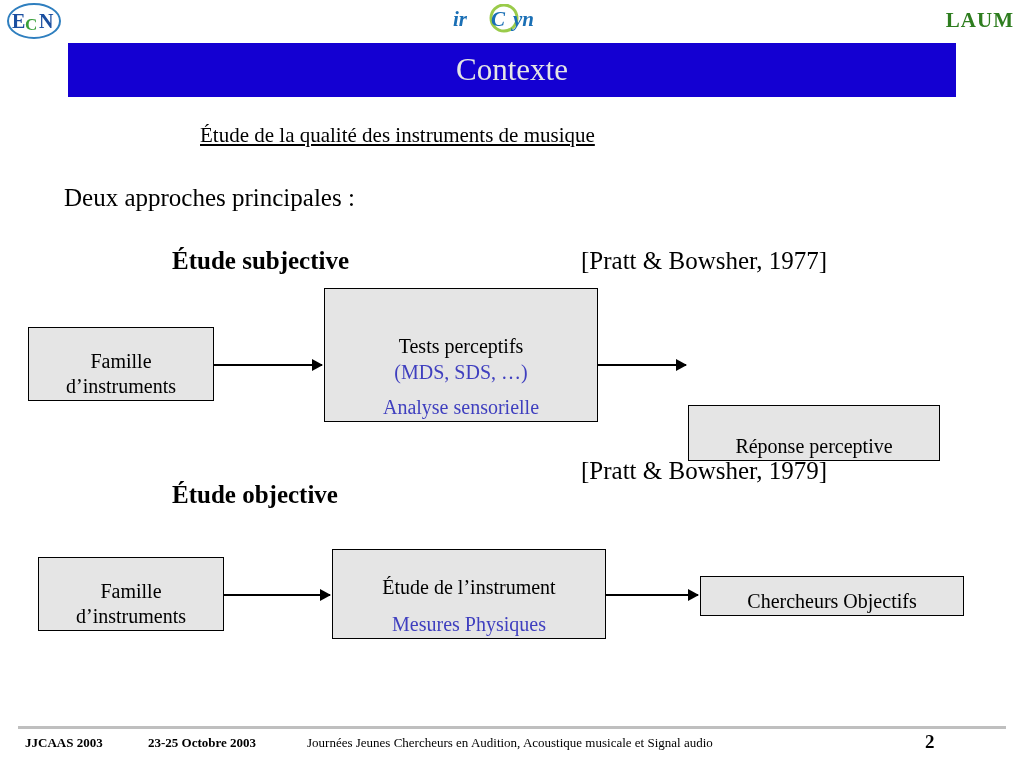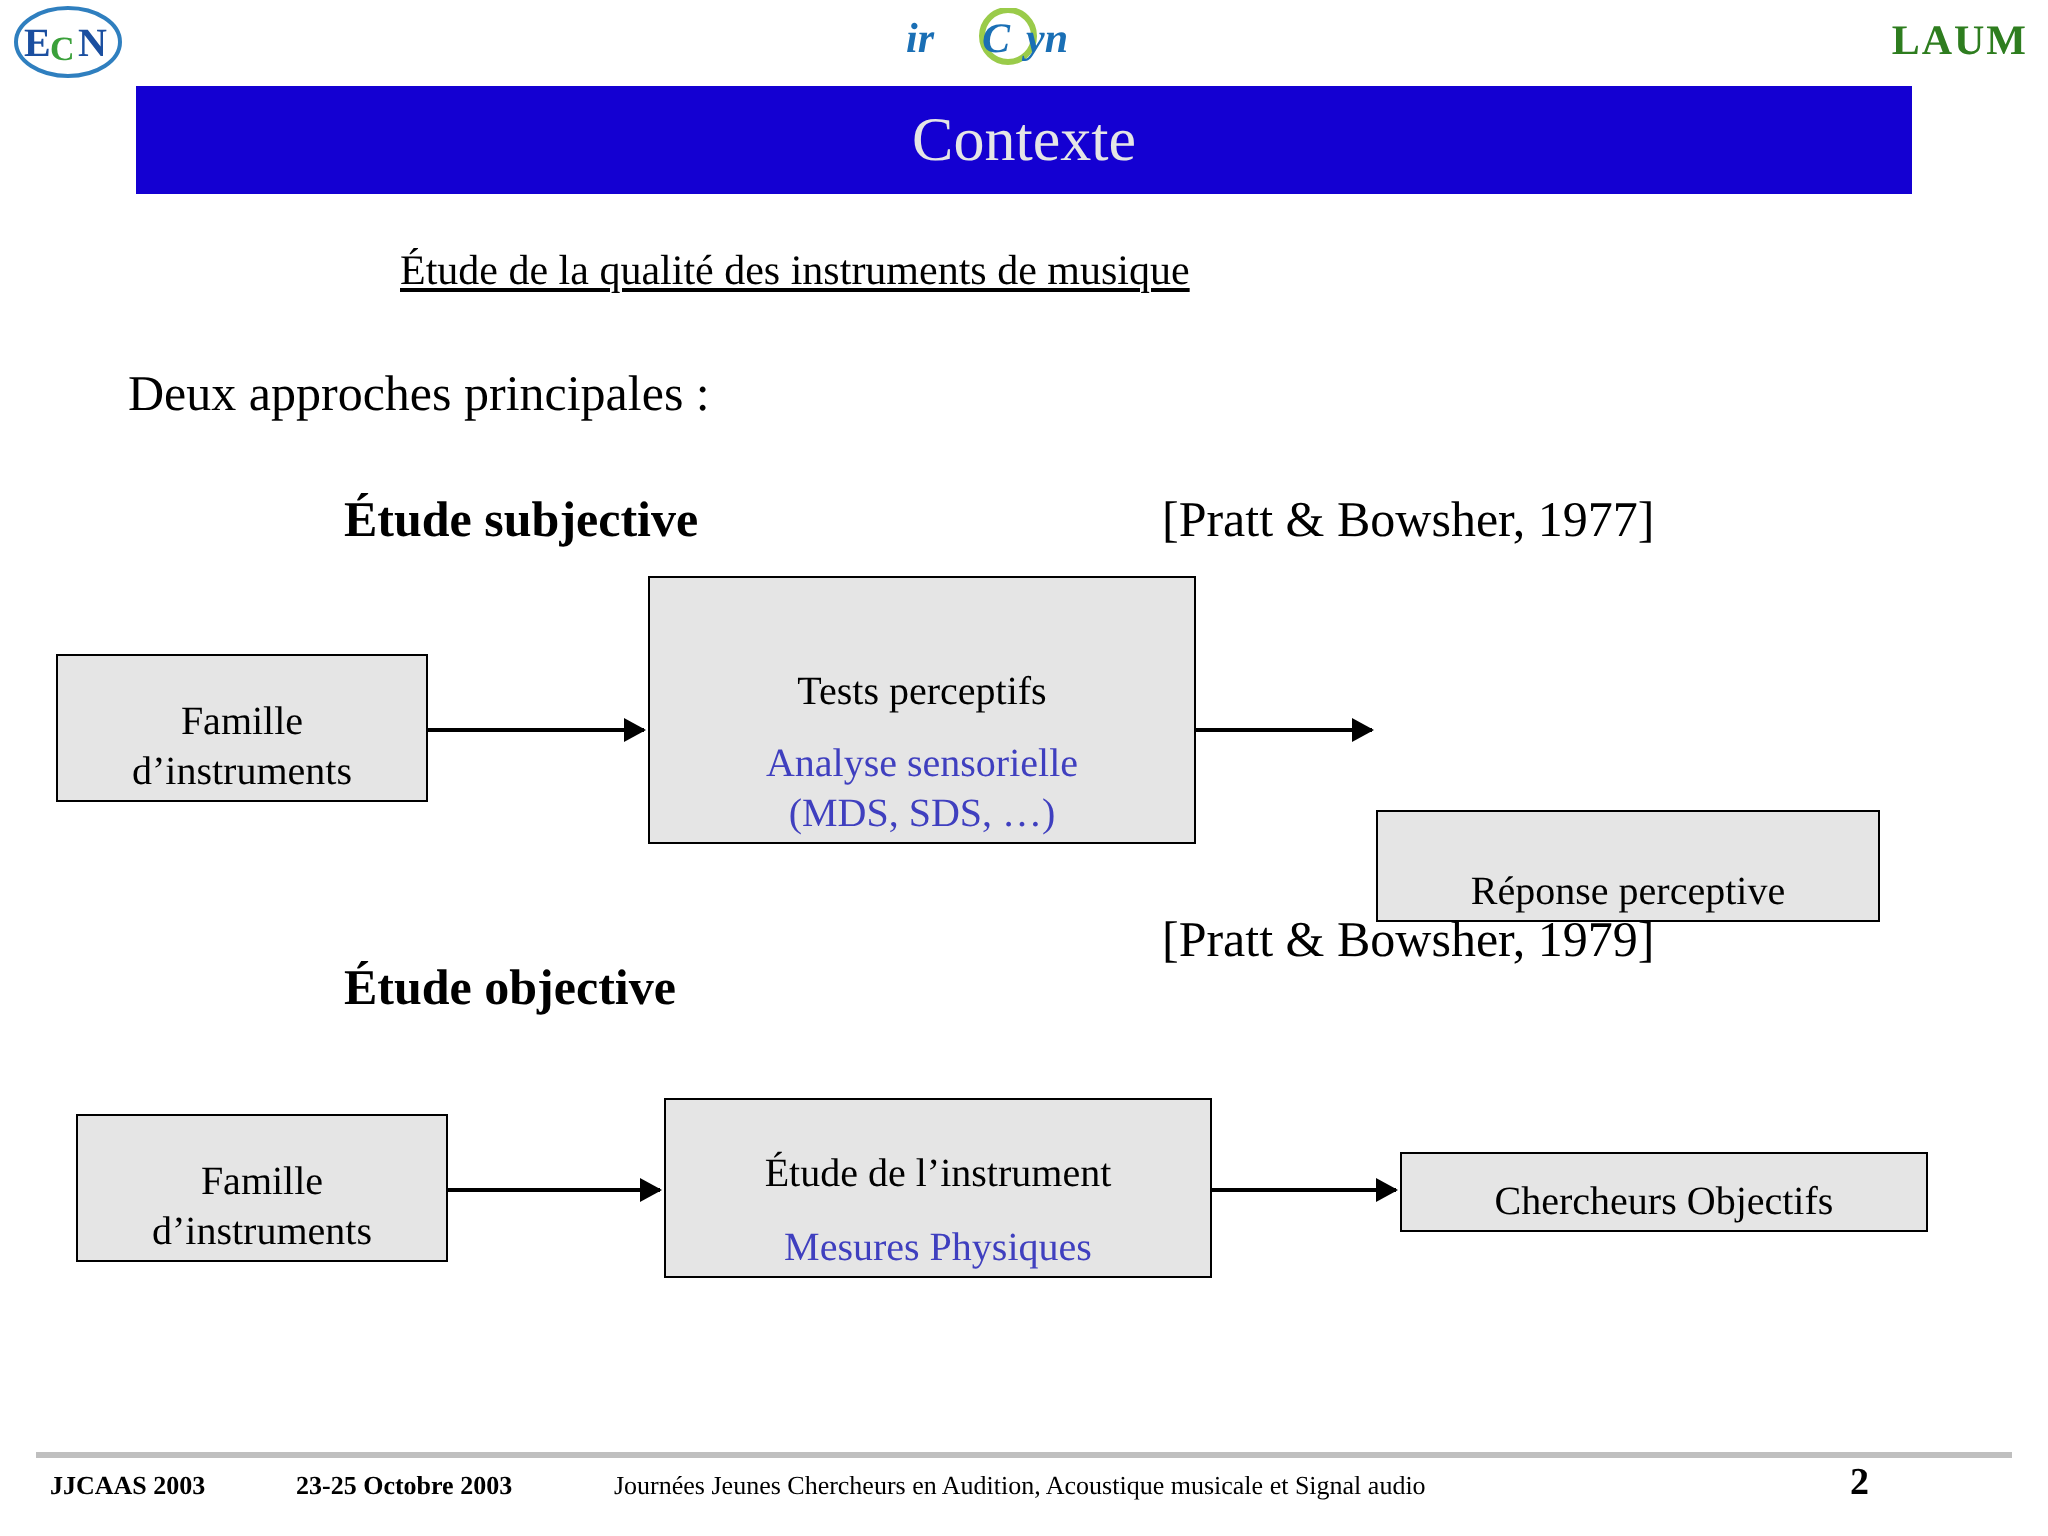--- a/index.html
+++ b/index.html
@@ -213,22 +213,22 @@
 <div class="section-label" id="sec1-label">Étude subjective</div>
 <div class="section-ref" id="sec1-ref">[Pratt &amp; Bowsher, 1977]</div>
 
 <div class="box" id="box-famille-1">
   <span class="line-plain">Famille</span>
   <span class="line-plain">d’instruments</span>
 </div>
 
 <div class="box" id="box-tests">
   <span class="line-plain">Tests perceptifs</span>
+  <span class="line-blue">(MDS, SDS, …)</span>
   <span class="line-blue" style="margin-top:10px">Analyse sensorielle</span>
-  <span class="line-blue">(MDS, SDS, …)</span>
 </div>
 
 <div class="box" id="box-reponse">
   <span class="line-plain">Réponse perceptive</span>
 </div>
 
 <div class="arrow" id="arrow-1a"></div>
 <div class="arrow" id="arrow-1b"></div>
 
 <div class="section-label" id="sec2-label">Étude objective</div>

